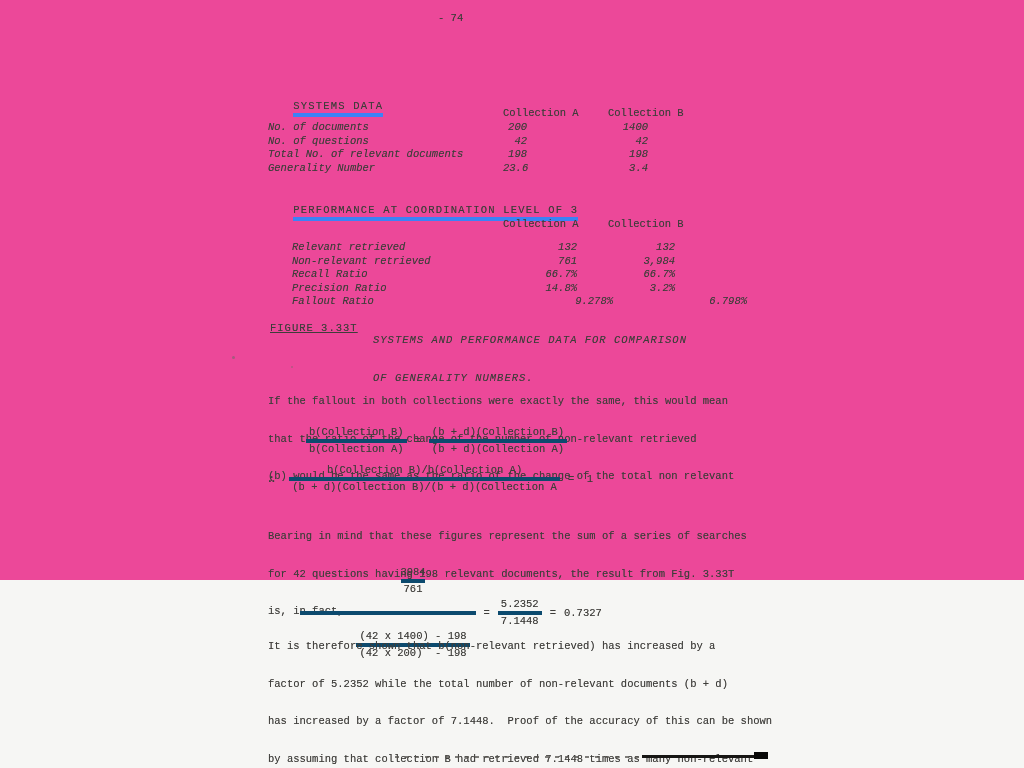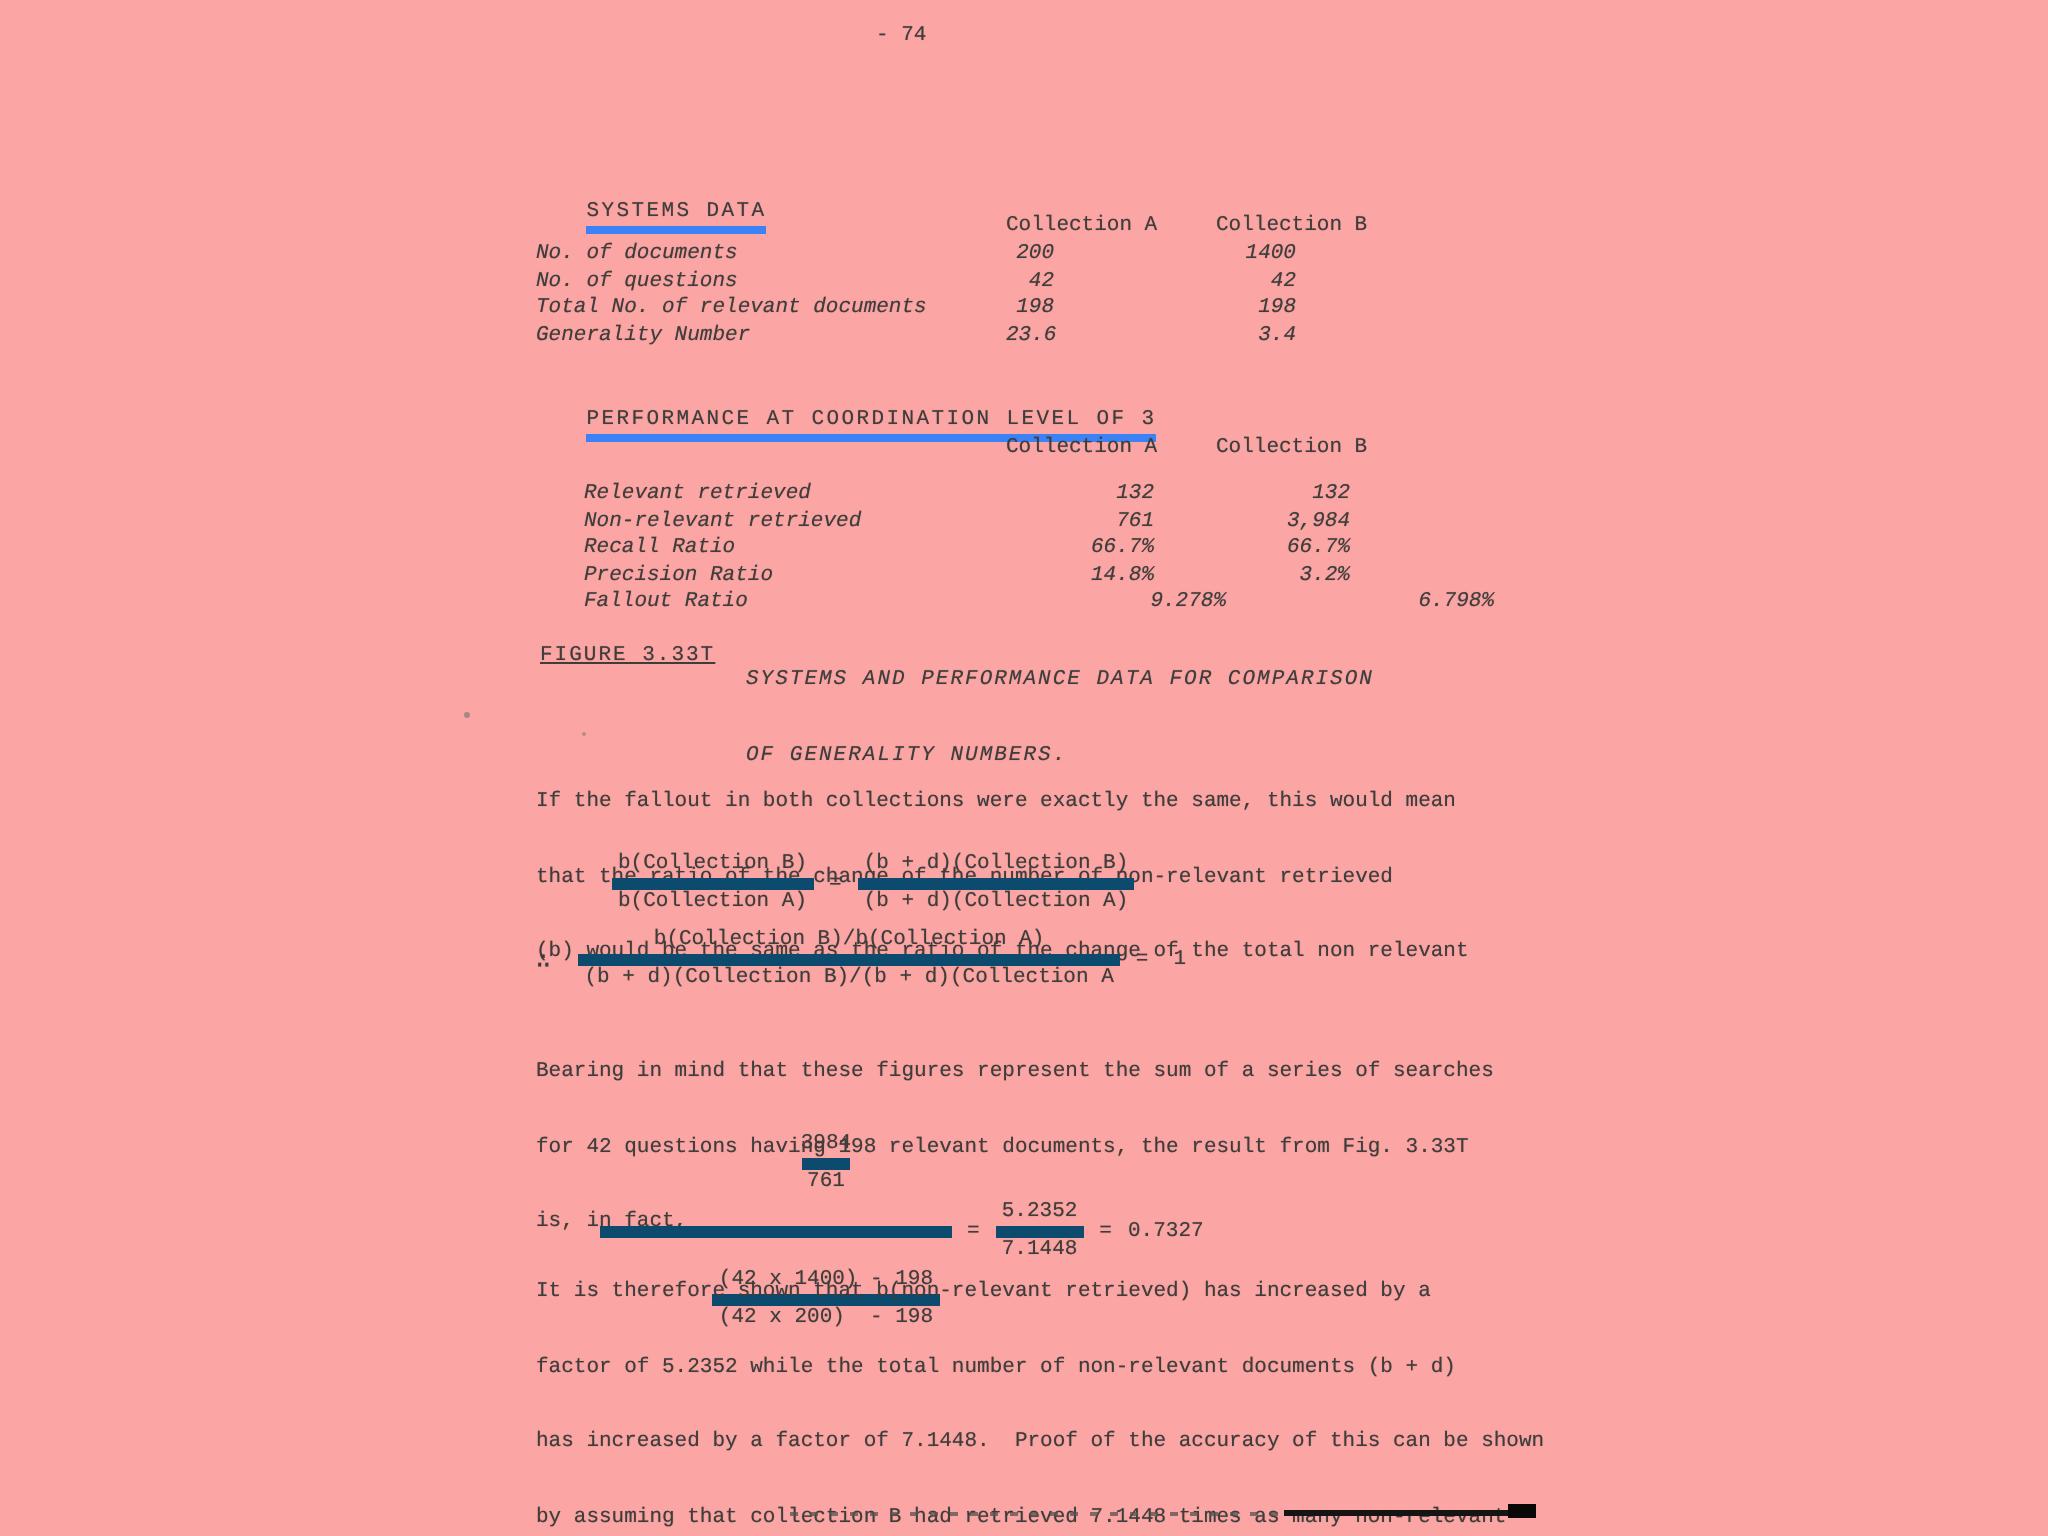--- a/index.html
+++ b/index.html
@@ -3,22 +3,22 @@
 <meta charset="utf-8">
 <style>
   html,body{margin:0;padding:0;}
   body{
     width:1024px;height:768px;
     background:#f6f6f4;
     font-family:"Liberation Mono","DejaVu Sans Mono",monospace;
     overflow:hidden;
   }
   #page{
-    position:relative;width:1024px;height:768px;
-    background:#fca5a5;
+    position:relative;width:1024px;height:580px;
+    background:#ec4899;
     color:#3e3d3a;
     font-size:10.5px;
     text-shadow:0 0 0.5px rgba(70,68,64,0.55);
   }
   .abs{position:absolute;white-space:pre;}
   .line{height:13.5px;line-height:13.5px;white-space:pre;}
   .heading{
     display:inline-block;
     border-bottom:4px solid #3b82f6;
     padding-bottom:1px;
@@ -33,21 +33,21 @@
   .t2 .va{width:50px;text-align:right;}
   .t2 .vb{width:98px;text-align:right;}
   .colhead{position:absolute;height:13.5px;line-height:13.5px;white-space:pre;}
   
   .figlabel{letter-spacing:1px;text-decoration:underline;}
   .caption .line{letter-spacing:1px;}
   
   .eqrow{position:absolute;display:flex;align-items:center;white-space:pre;}
   .frac{display:inline-flex;flex-direction:column;align-items:center;text-align:center;}
   .frac .num,.frac .den{padding:0 3px;white-space:pre;line-height:13px;}
-  .frac .den{border-top:6px solid #0c4a6e;}
+  .frac .den{border-top:4px solid #0c4a6e;}
   .bigfrac > .num,.bigfrac > .den{padding:2px 6px;}
   .eqsign{padding:0 8px;}
   .therefore{padding-right:14px;font-size:12px;}
   
   .dot{position:absolute;background:#6b6a67;border-radius:50%;}
   .streak-dashed{position:absolute;left:395px;top:756px;width:247px;height:2px;
     background:repeating-linear-gradient(90deg,#55534f 0 4px,transparent 4px 10px);opacity:.75;}
   .streak-solid{position:absolute;left:642px;top:755px;width:114px;height:3px;background:#161513;}
   .streak-blob{position:absolute;left:754px;top:752px;width:14px;height:7px;background:#080807;}
 </style>

